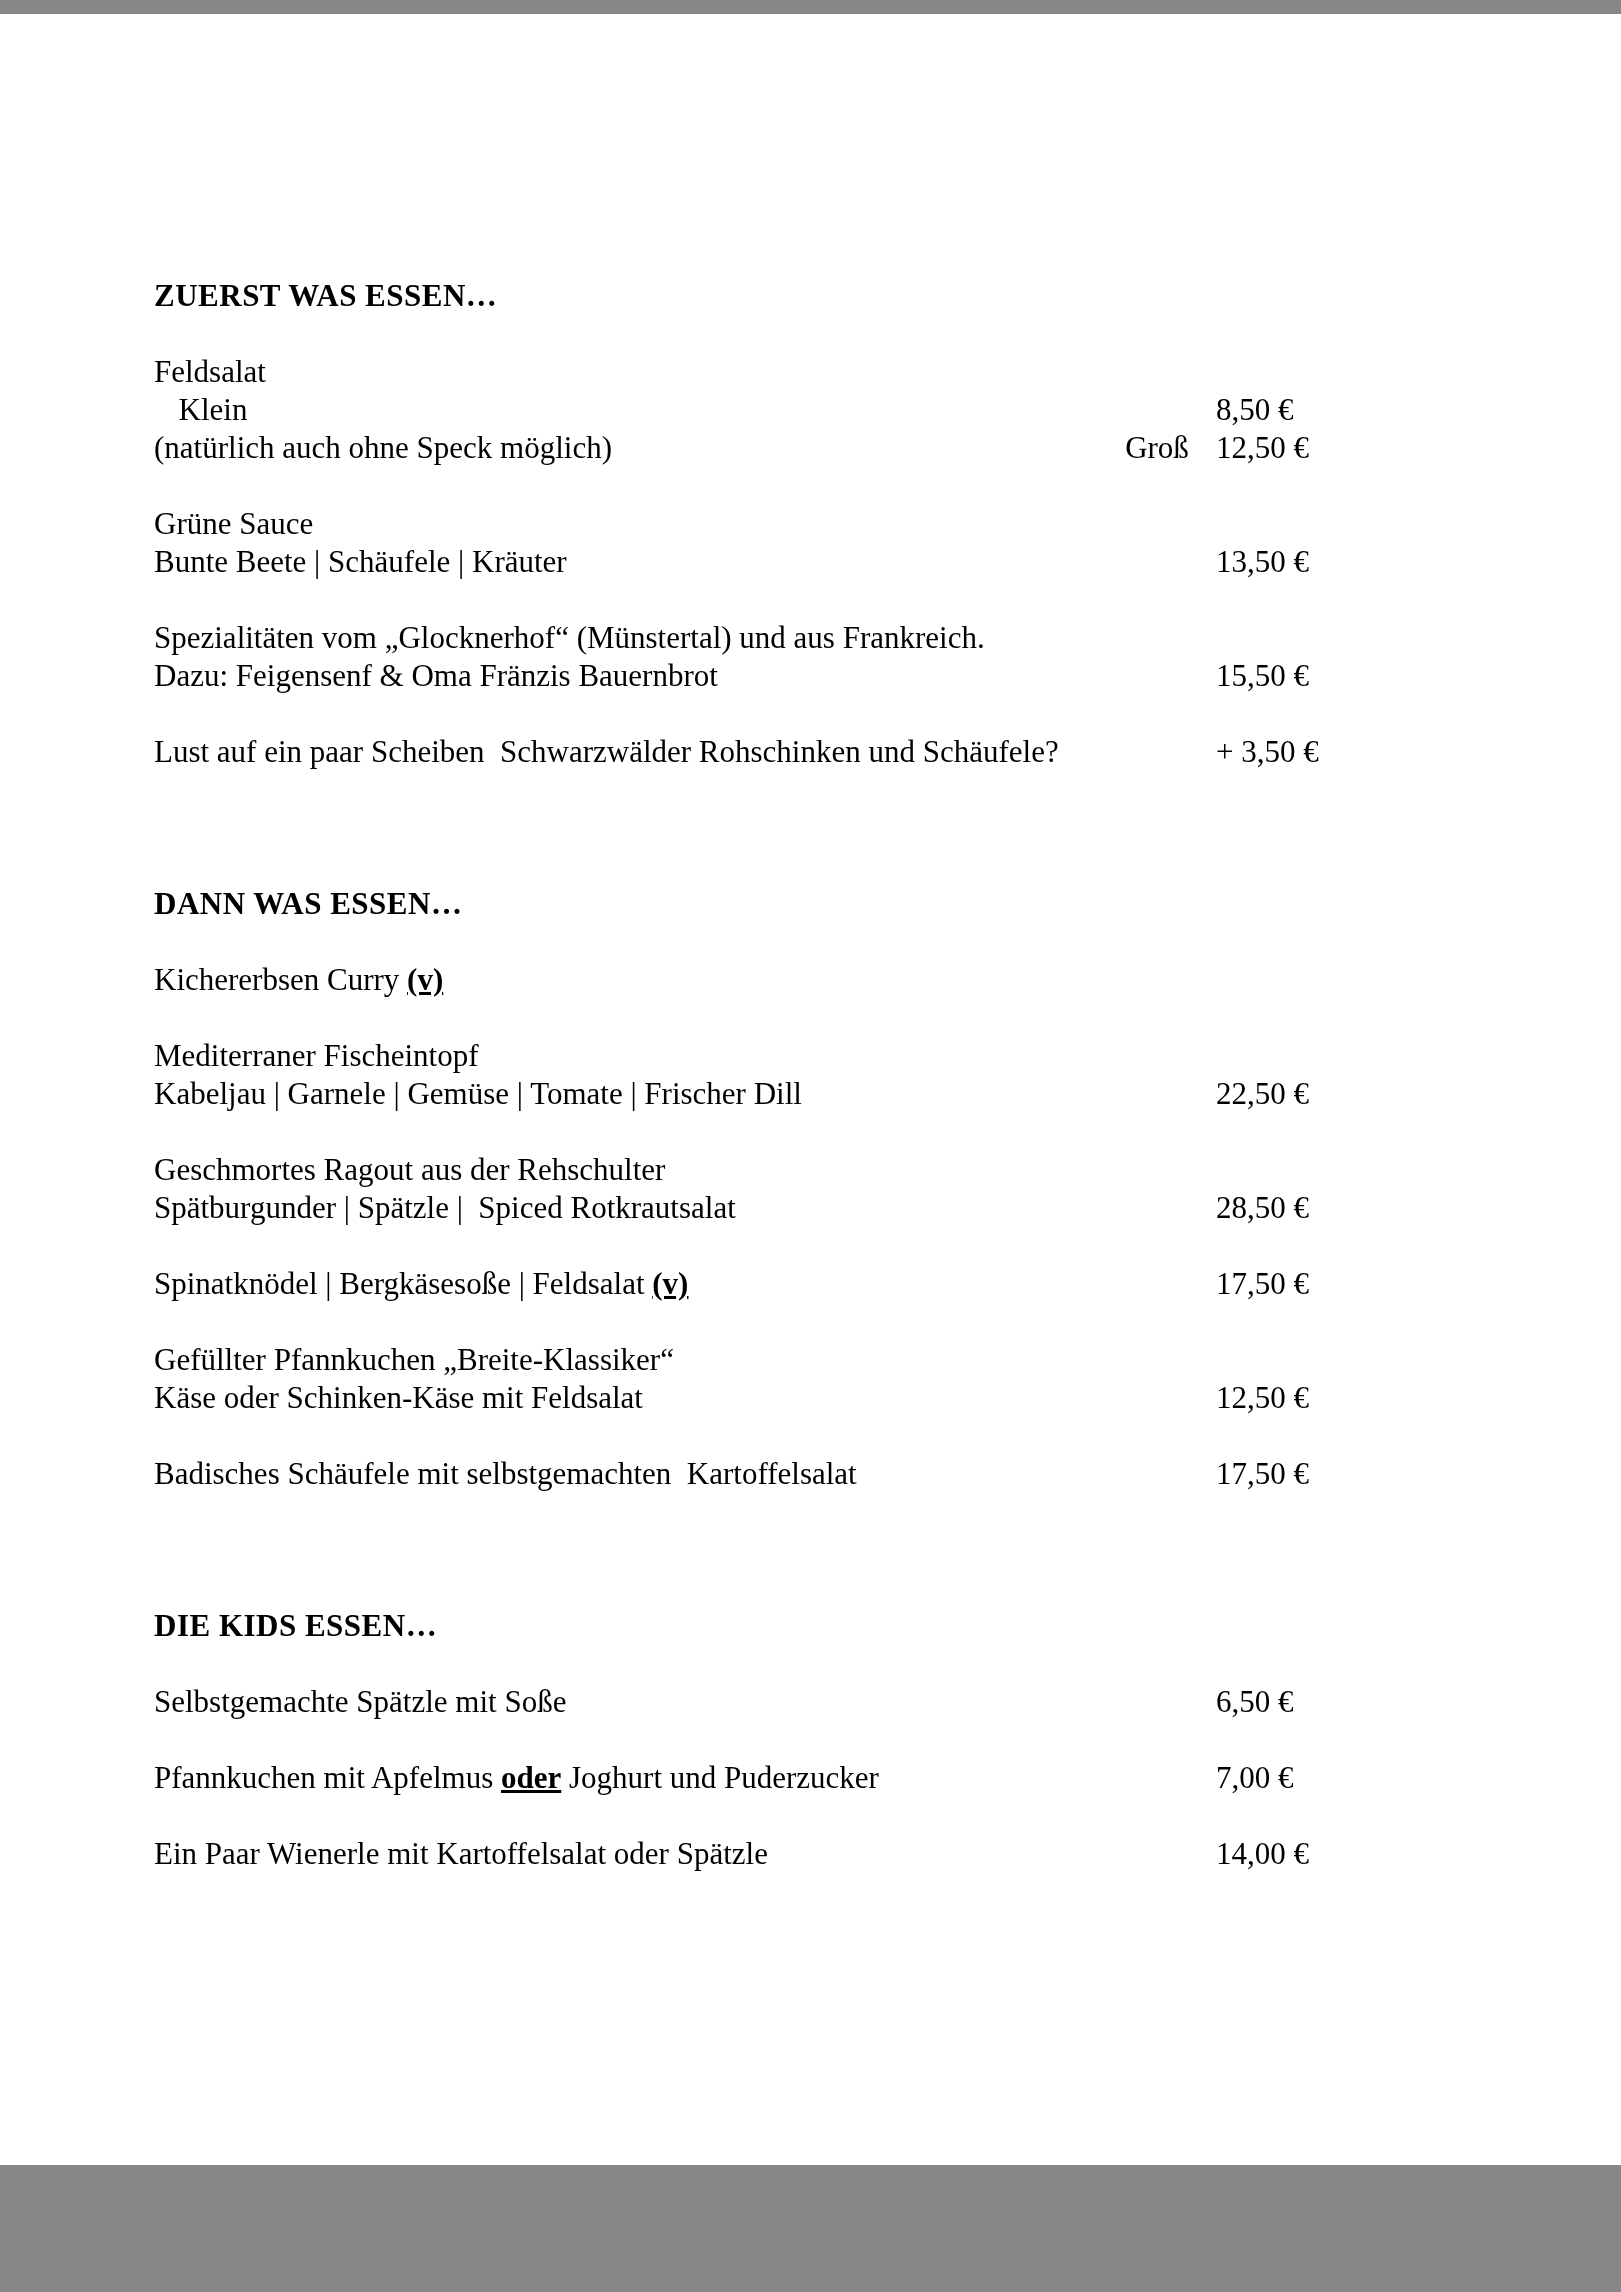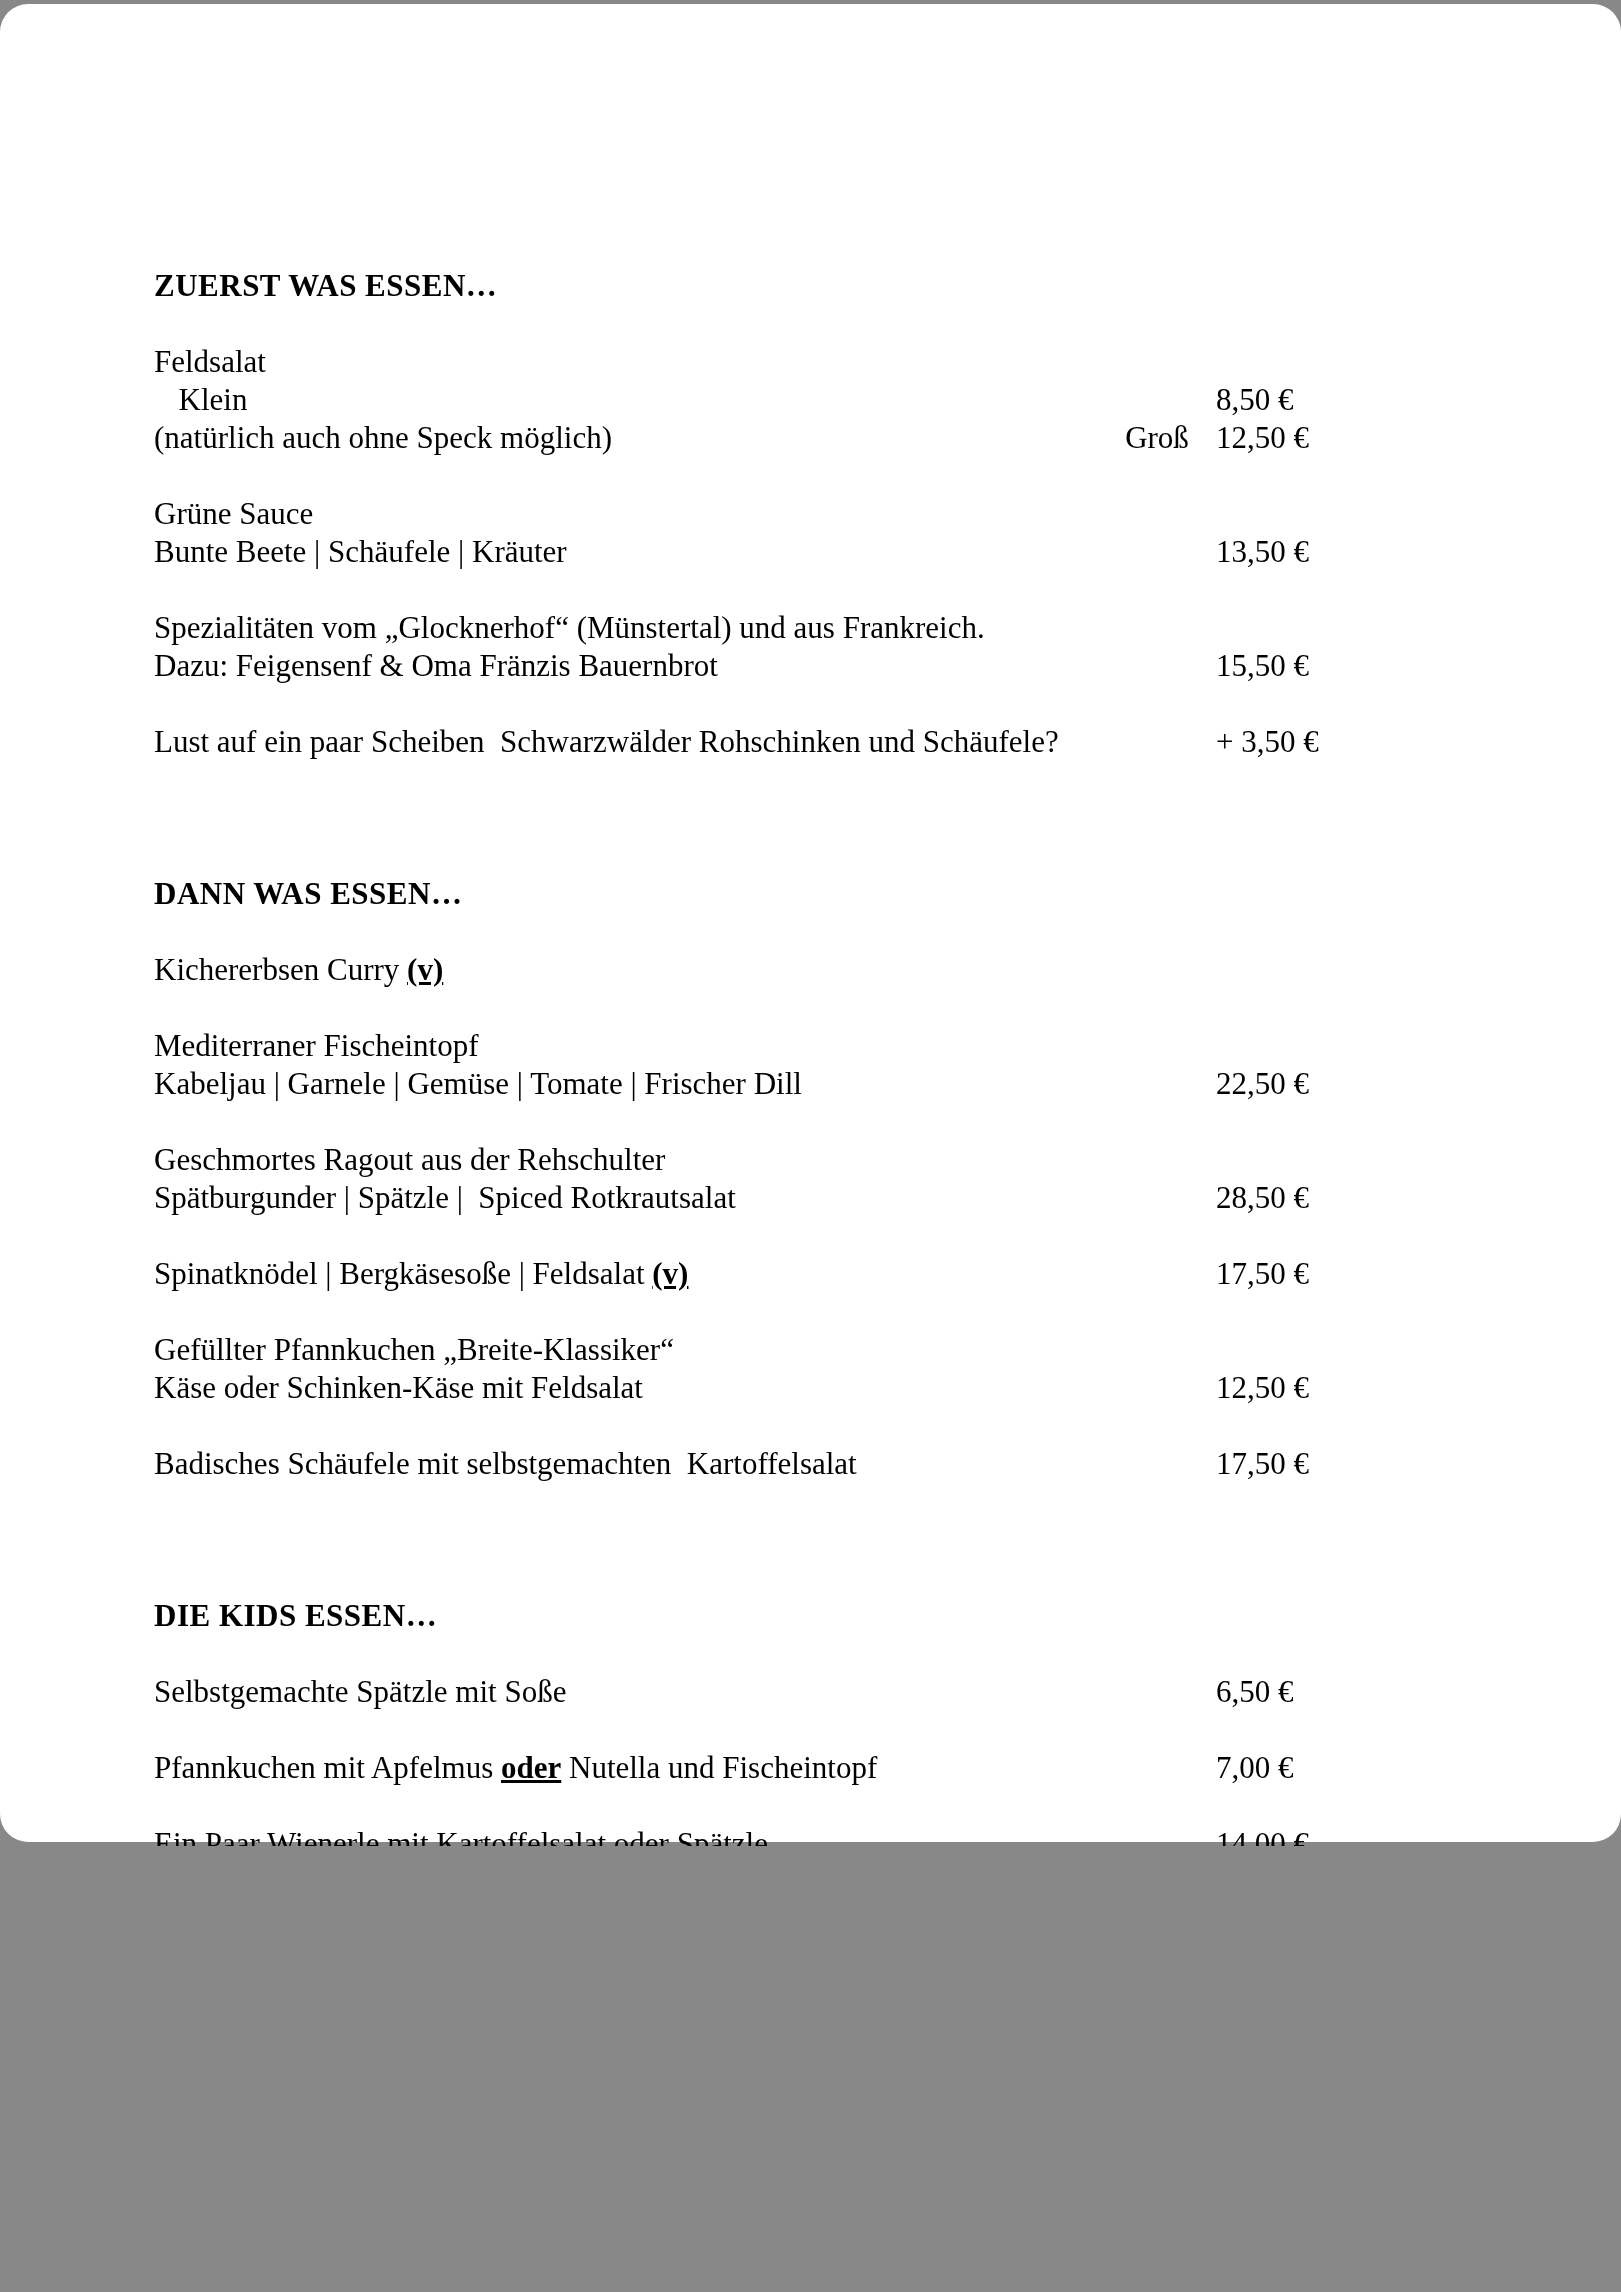--- a/index.html
+++ b/index.html
@@ -1,25 +1,24 @@
 <!DOCTYPE html>
 <html><head>
 <meta charset="utf-8">
 <style>
   html,body { margin:0; padding:0; background:#888; }
   .page {
     position:relative;
     width:1621px;
-    height:1838px;
-    margin:4px auto;
+    height:2151px;
+    margin:14px auto;
     background:#ffffff;
     color:#000000;
     font-family:"Liberation Serif", serif;
     font-size:31px;
-    border-radius:28px;
   }
   .doc { padding:263px 0 0 154px; }
   .row {
     display:flex;
     align-items:baseline;
     width:1246px;        
     height:38px;
     line-height:38px;
     white-space:pre;
   }
@@ -139,21 +138,21 @@
     </div>
     <div class="row spacer"></div>
 
     <div class="row">
       <span class="txt">Selbstgemachte Spätzle mit Soße</span>
       <span class="price">6,50 €</span>
     </div>
     <div class="row spacer"></div>
 
     <div class="row">
-      <span class="txt"><span>Pfannkuchen mit Apfelmus </span><span class="mark">oder</span><span> Nutella und Fischeintopf</span></span>
+      <span class="txt"><span>Pfannkuchen mit Apfelmus </span><span class="mark">oder</span><span> Joghurt und Puderzucker</span></span>
       <span class="price">7,00 €</span>
     </div>
     <div class="row spacer"></div>
 
     <div class="row">
       <span class="txt">Ein Paar Wienerle mit Kartoffelsalat oder Spätzle</span>
       <span class="price">14,00 €</span>
     </div>
 
   </div>

